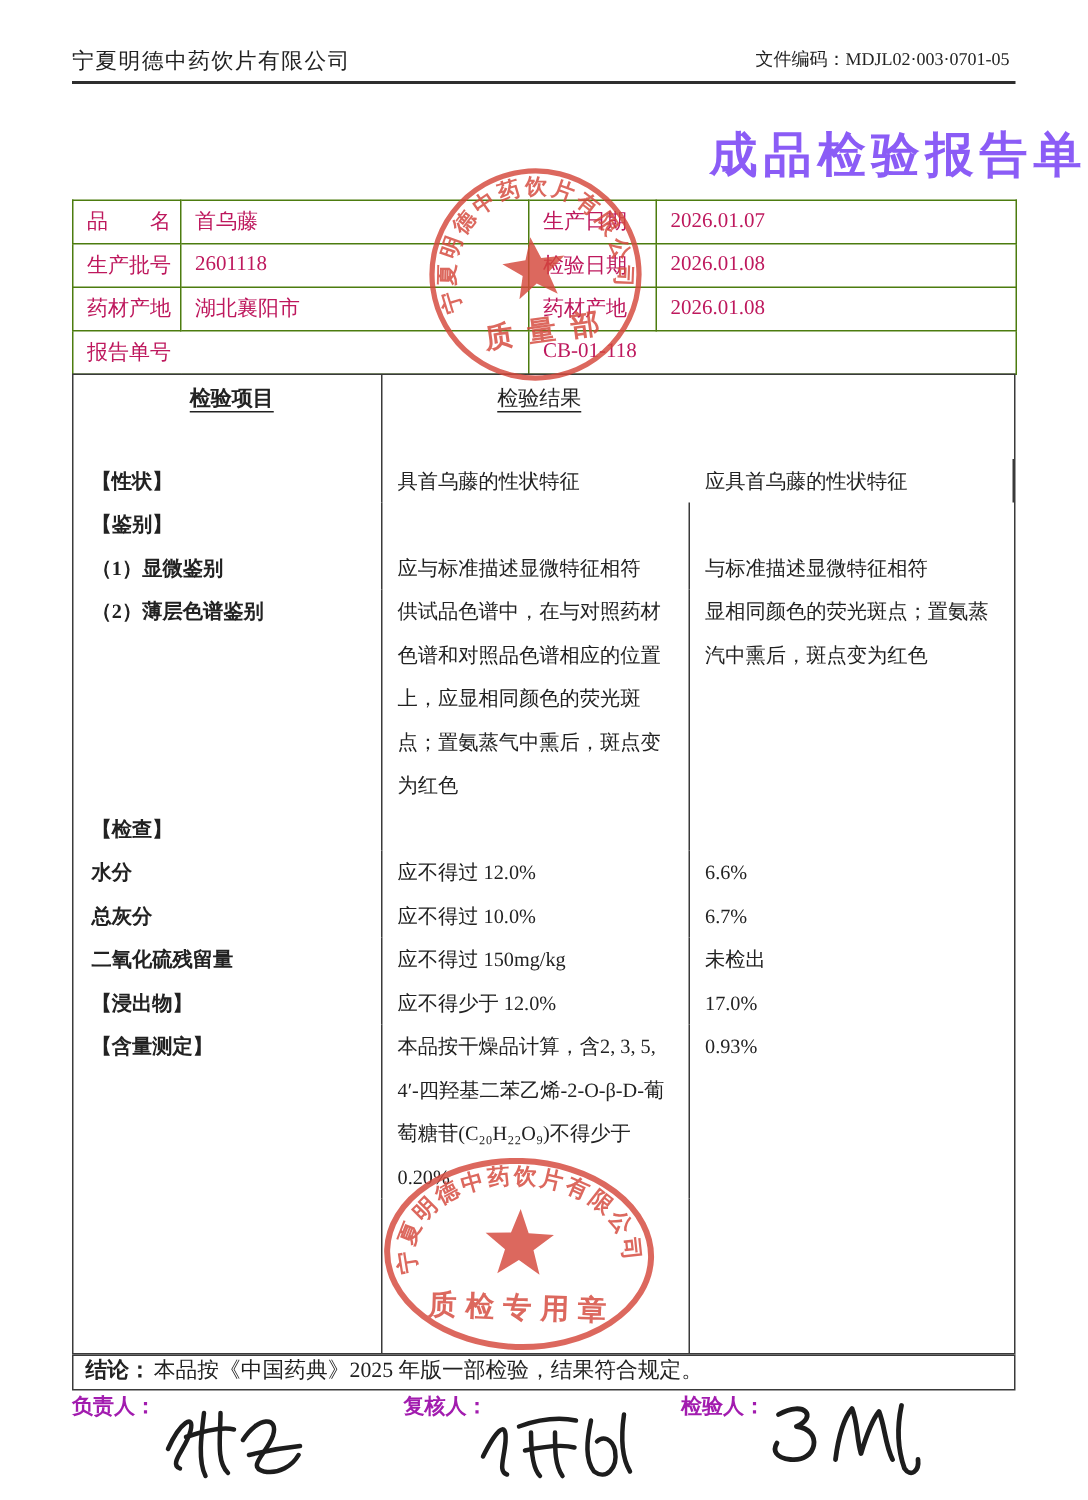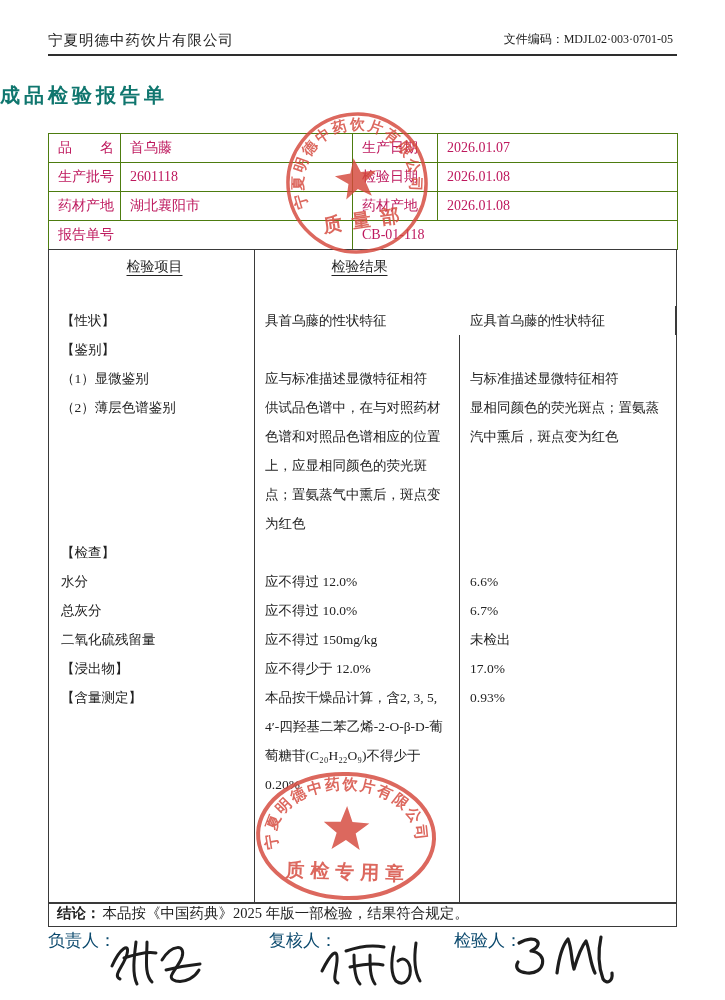--- a/index.html
+++ b/index.html
@@ -6,56 +6,56 @@
   .page{
     position:relative;width:725px;height:1000px;background:#ffffff;
     font-family:"Liberation Serif","DejaVu Serif",serif;color:#222;overflow:hidden;
   }
   
   .hdr-company{position:absolute;left:48px;top:31px;font-size:14.5px;letter-spacing:1px;}
   .hdr-code{position:absolute;right:52px;top:31px;font-size:12px;margin-left:48px;}
   .hdr-rule{position:absolute;left:48px;right:48px;top:54px;border-top:2.5px solid #2e2e2e;}
   
   .doc-title{
-    position:absolute;left:0;right:0;top:82px;text-align:left;
-    font-size:20px;font-weight:bold;letter-spacing:4px;color:#0f766e;
+    position:absolute;left:0;right:0;top:82px;text-align:right;
+    font-size:32px;font-weight:bold;letter-spacing:4px;color:#8b5cf6;
   }
   
   table.info{
     position:absolute;left:48px;top:133px;width:629px;
     border-collapse:collapse;table-layout:fixed;font-size:14px;
   }
   table.info td{
     border:1px solid #4d7c0f;height:28px;padding:0 0 0 9px;
     white-space:nowrap;overflow:hidden;color:#be185d;margin-top:24px;
   }
   
   .main-table{
     position:absolute;left:48px;top:249px;width:629px;height:654px;
     border:1px solid #3a3a3a;box-sizing:border-box;
     display:flex;flex-direction:column;font-size:13.5px;
   }
   .trow{display:grid;grid-template-columns:206px 205px 216px;}
   .trow.fill{flex:1;}
   .cell{line-height:29px;padding:0 6px 0 10px;color:#222;}
-  .cell.c1{border-right:1px solid #3a3a3a;padding-left:12px;}
+  .cell.c1{border-right:1px solid #3a3a3a;padding-left:12px;font-weight:bold;}
   .cell.c2{border-right:1px solid #3a3a3a;}
   .head-row{height:56px;}
   .head-row .cell{
     text-align:center;padding-top:7px;line-height:20px;font-size:14px;
     text-decoration:underline;text-underline-offset:4px;
   }
   
   .conclusion{
     position:absolute;left:48px;top:903px;width:629px;height:24px;
     border:1px solid #3a3a3a;box-sizing:border-box;
     display:flex;align-items:flex-start;padding-left:8px;font-size:14.5px;
   }
   .conclusion b{font-weight:bold;margin-right:2px;}
-  .sig-label{position:absolute;top:929px;font-size:17px;font-weight:normal;color:#0c4a6e;}
+  .sig-label{position:absolute;top:929px;font-size:14px;font-weight:bold;color:#a21caf;}
   .sig-label.l1{left:48px;}
   .sig-label.l2{left:269px;}
   .sig-label.l3{left:454px;}
   .sig-svg{position:absolute;}
   
   .stamp{position:absolute;pointer-events:none;z-index:6;opacity:0.82;}
   .stamp-top{left:282px;top:108px;transform:rotate(-8deg);}
   .stamp-bottom{left:250px;top:768px;transform:rotate(2deg);}
   .stamp text{font-family:"Liberation Sans","DejaVu Sans",sans-serif;font-weight:bold;}
 </style>

